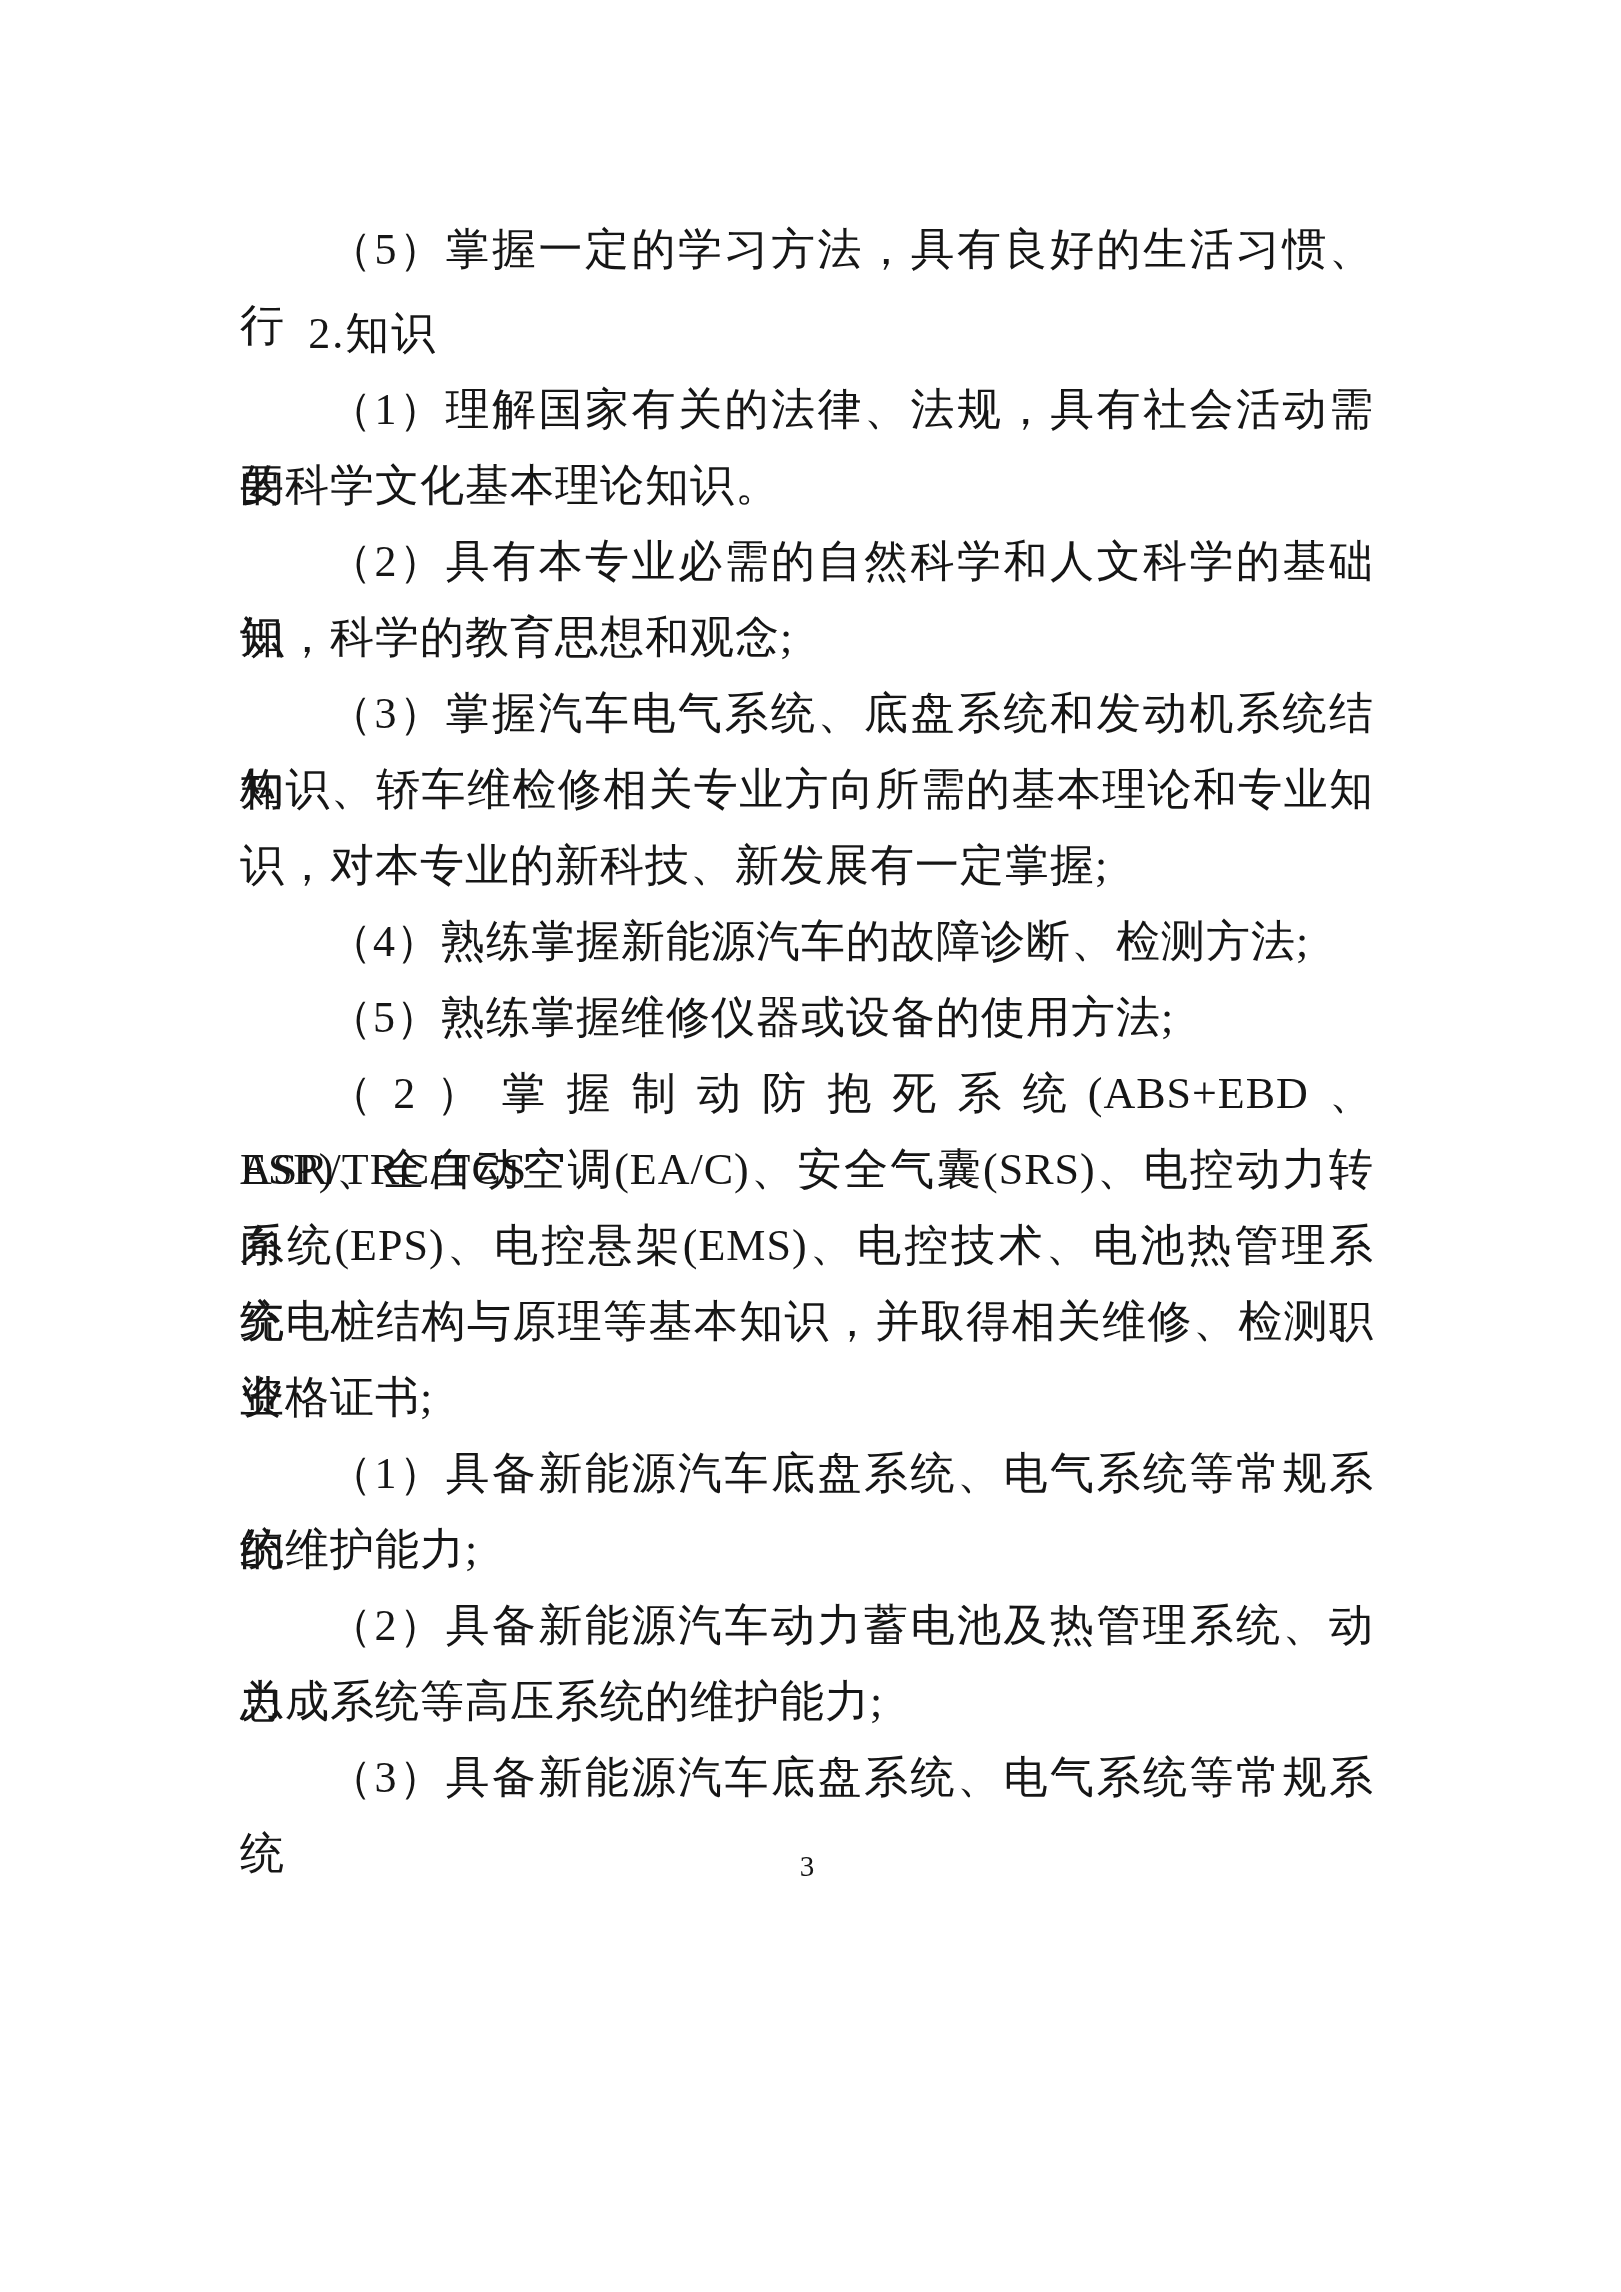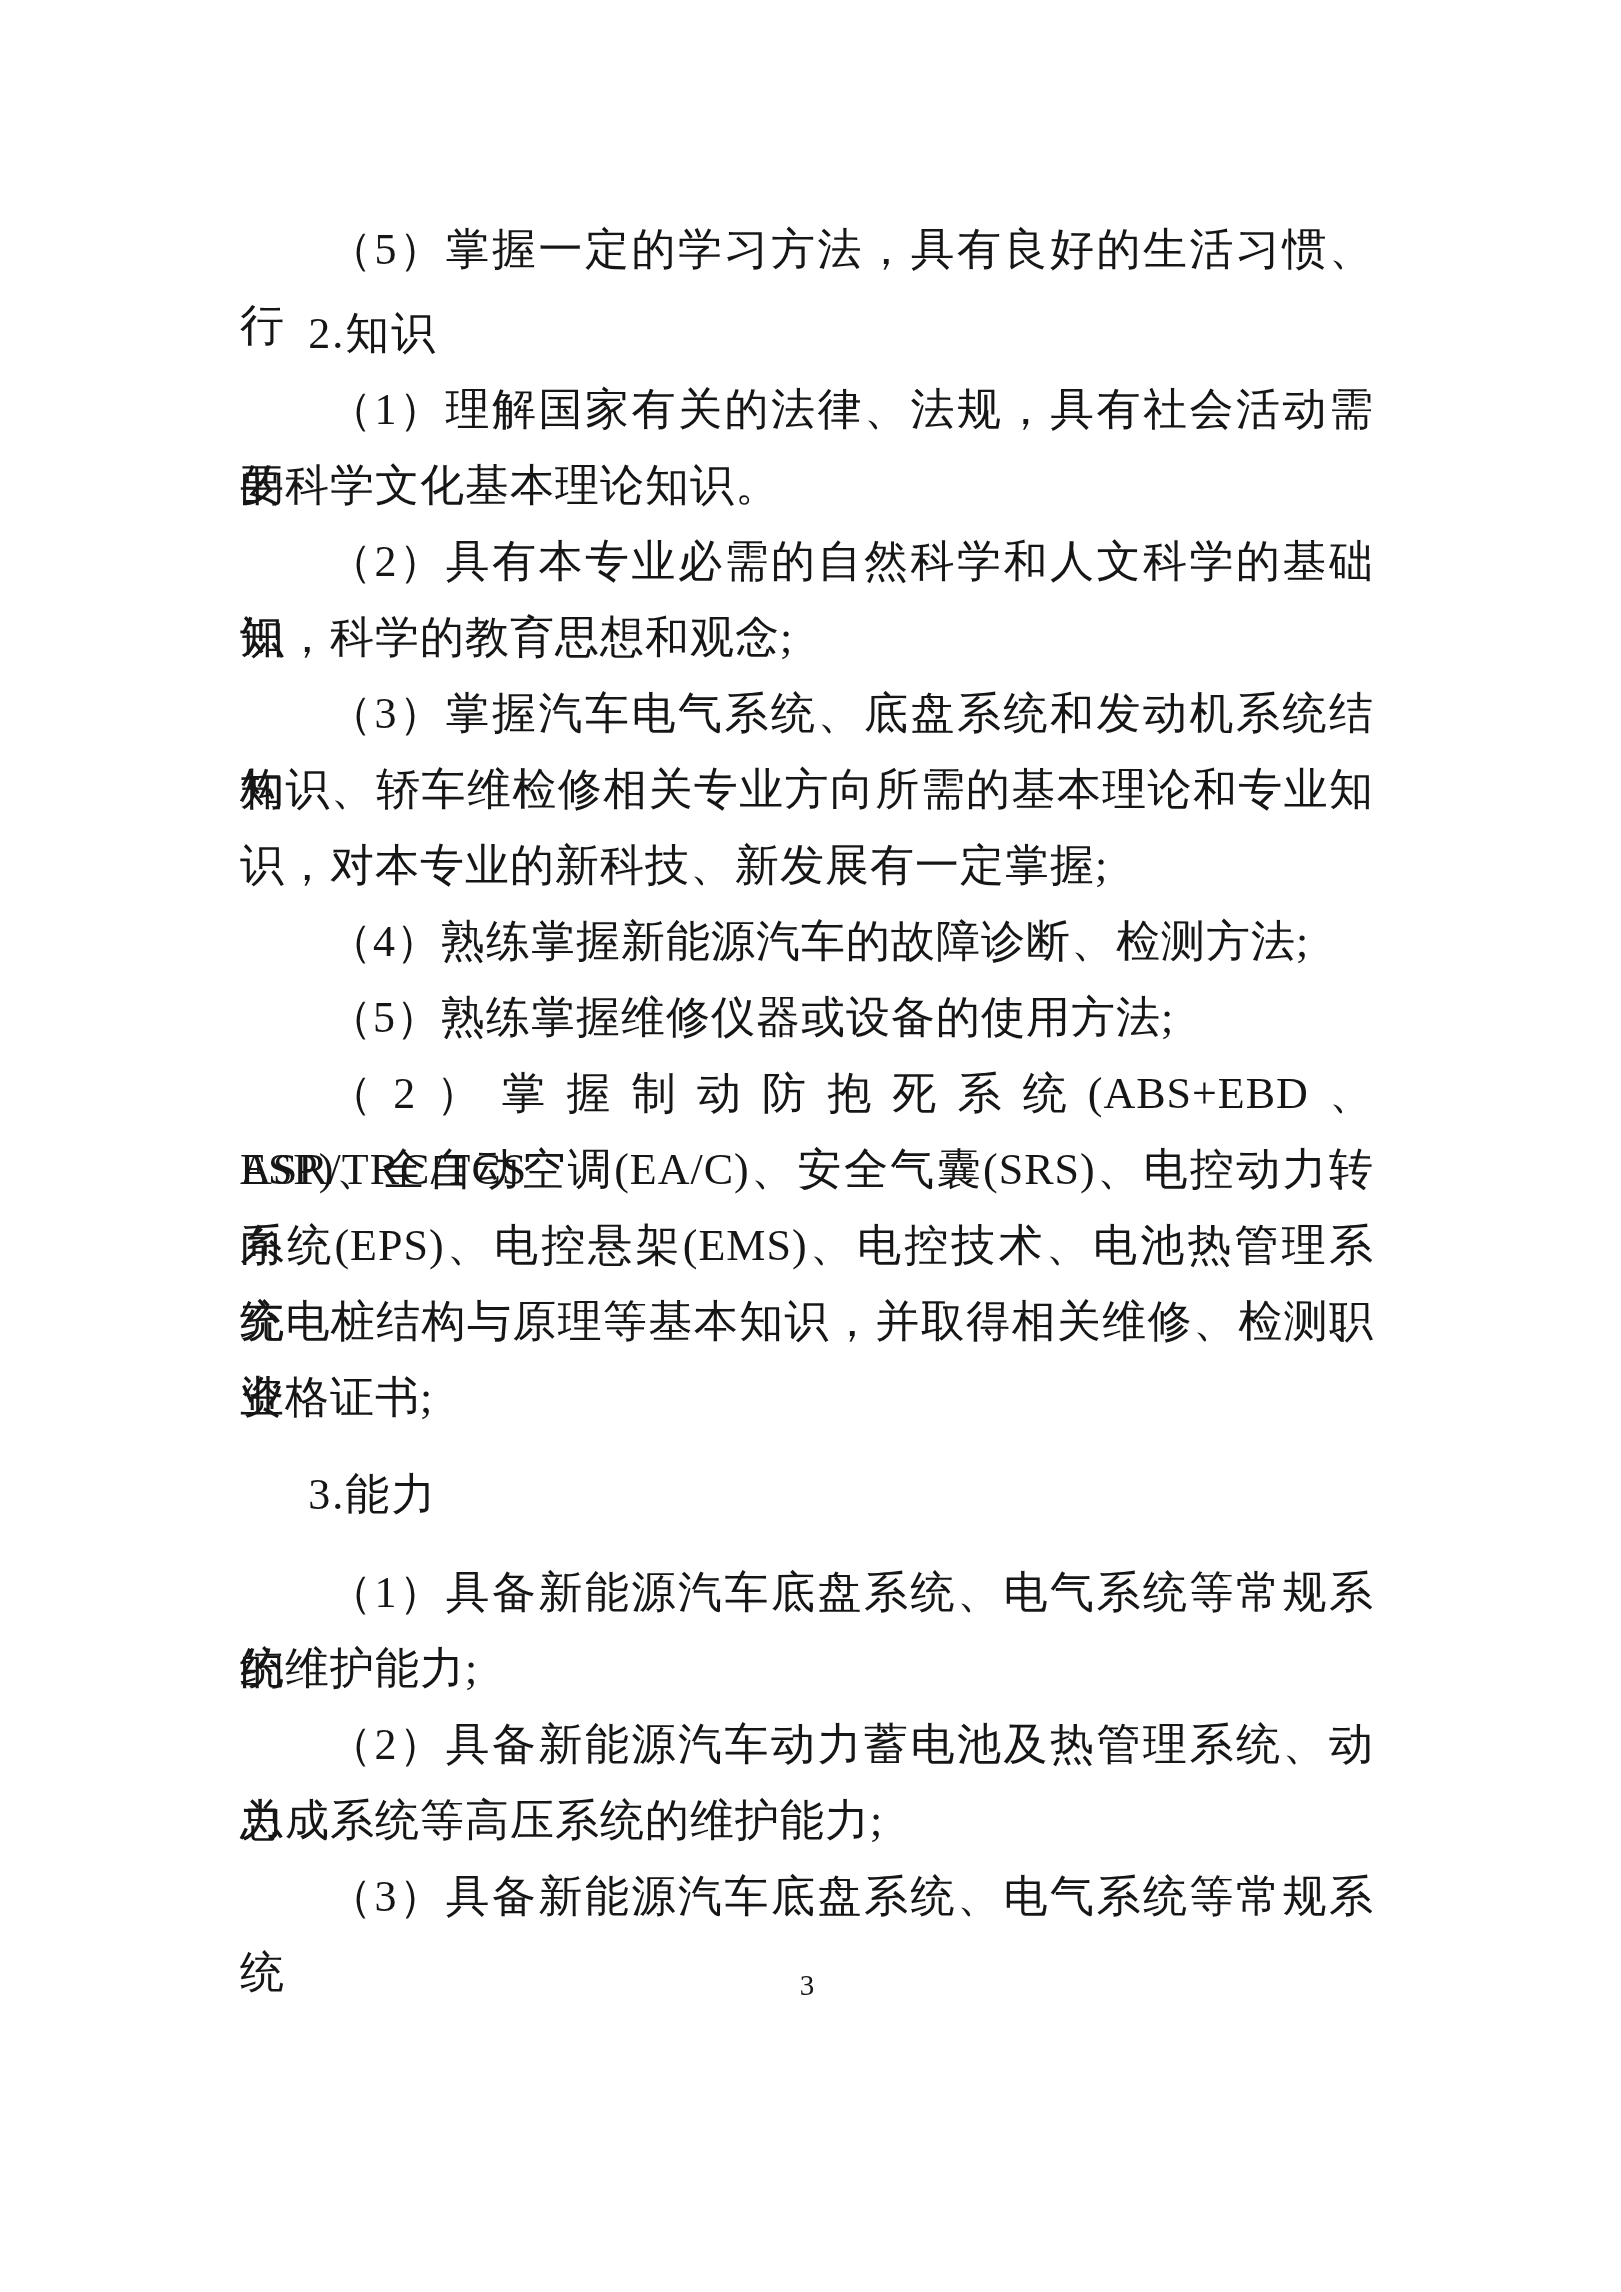--- a/index.html
+++ b/index.html
@@ -67,21 +67,20 @@
   <div class="ln ind j">（3）掌握汽车电气系统、底盘系统和发动机系统结构</div>
   <div class="ln j">知识、轿车维检修相关专业方向所需的基本理论和专业知</div>
   <div class="ln">识，对本专业的新科技、新发展有一定掌握;</div>
   <div class="ln ind">（4）熟练掌握新能源汽车的故障诊断、检测方法;</div>
   <div class="ln ind">（5）熟练掌握维修仪器或设备的使用方法;</div>
   <div class="ln ind j">（2）掌握制动防抱死系统(ABS+EBD、ASR/TRC/TCS、</div>
   <div class="ln j">ESP)、全自动空调(EA/C)、安全气囊(SRS)、电控动力转向</div>
   <div class="ln j">系统(EPS)、电控悬架(EMS)、电控技术、电池热管理系统、</div>
   <div class="ln j">充电桩结构与原理等基本知识，并取得相关维修、检测职业</div>
   <div class="ln">资格证书;</div>
-  <div class="ln hd hd2">3.能力</div>
   <div class="ln ind j">（1）具备新能源汽车底盘系统、电气系统等常规系统</div>
   <div class="ln">的维护能力;</div>
   <div class="ln ind j">（2）具备新能源汽车动力蓄电池及热管理系统、动力</div>
   <div class="ln">总成系统等高压系统的维护能力;</div>
   <div class="ln ind j">（3）具备新能源汽车底盘系统、电气系统等常规系统</div>
   <div class="pagenum">3</div>
 </div>
 
 
 </body></html>

